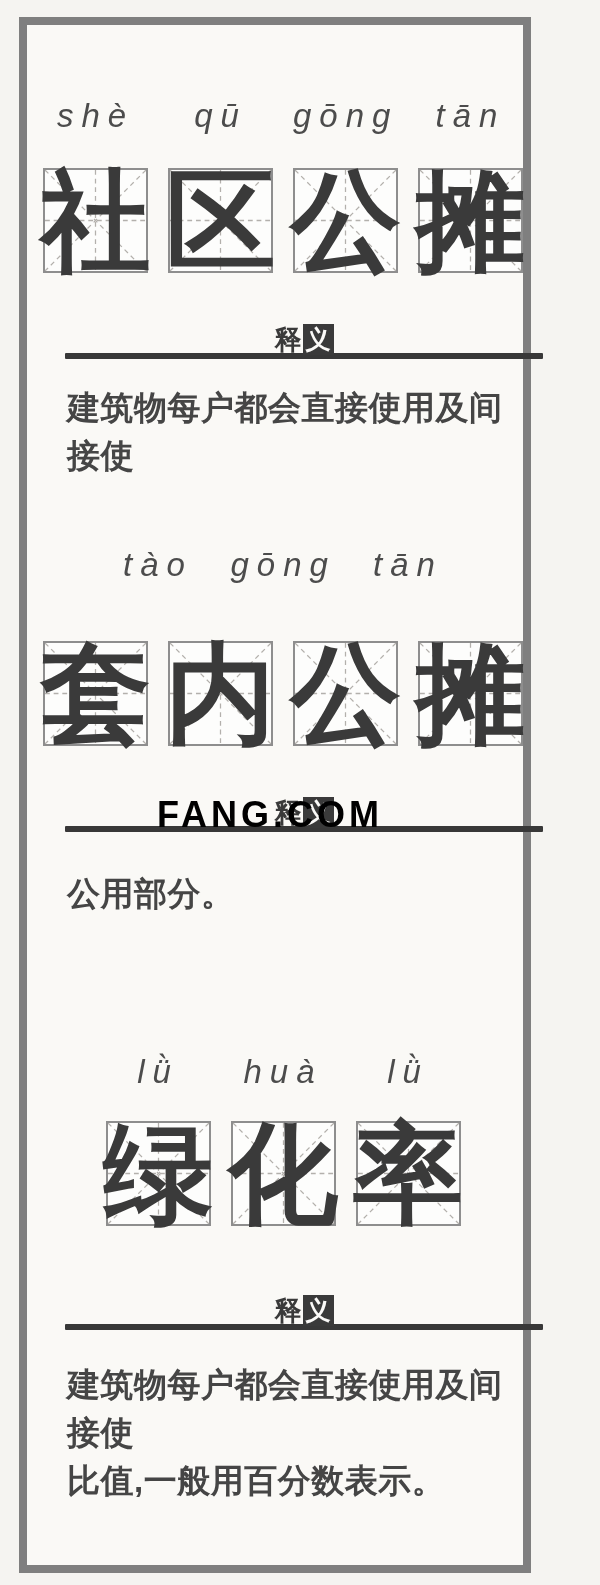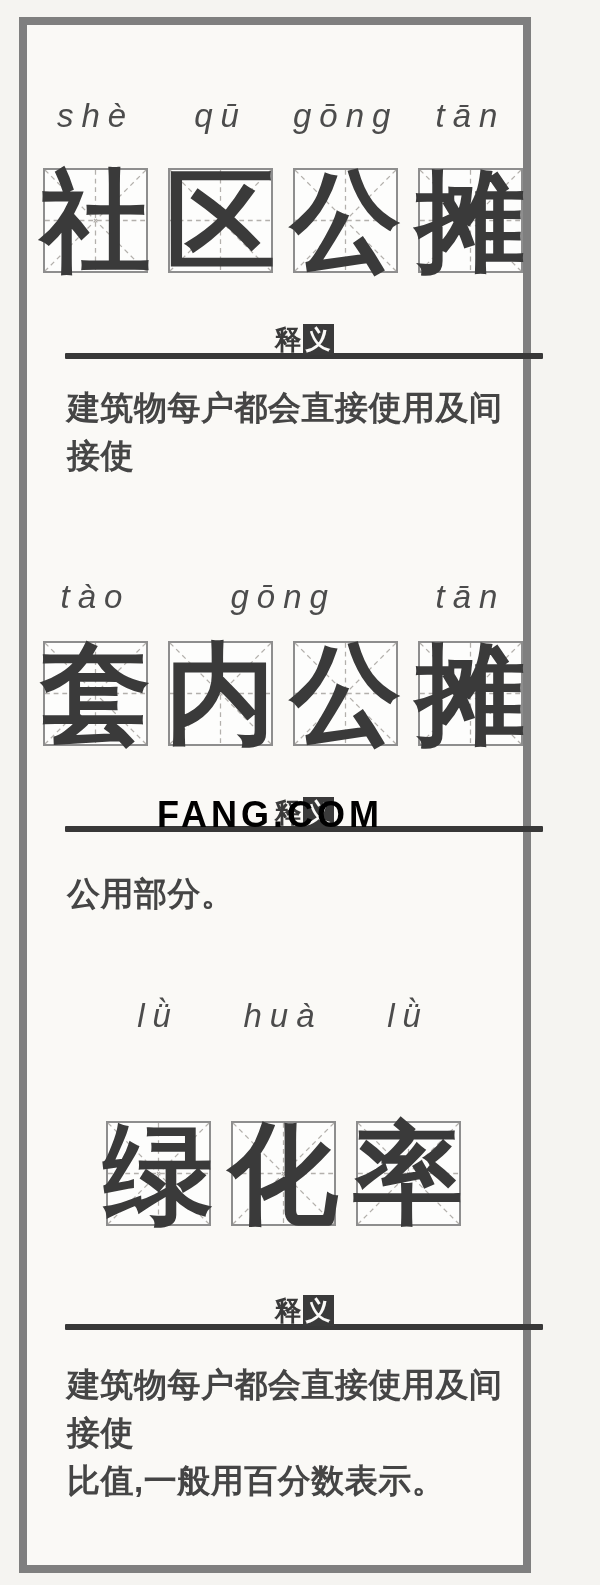--- a/index.html
+++ b/index.html
@@ -73,23 +73,23 @@
     color:#000000;z-index:3;white-space:nowrap;
   }
   .def-text{
     position:absolute;left:40px;right:8px;
     font-size:33px;line-height:48px;font-weight:600;
     color:#454545;letter-spacing:0.5px;
   }
   
   .s0 .pinyin-row{top:72px;}   .s0 .box-row{top:143px;}
   .s0 .def-header{top:296px;}  .s0 .def-text{top:359px;}
-  .s1 .pinyin-row{top:553px;justify-content:space-between;}  .s1 .box-row{top:616px;}
+  .s1 .pinyin-row{top:521px;}  .s1 .box-row{top:616px;}
   .s1 .def-header{top:769px;}  .s1 .def-text{top:845px;}
-  .s2 .pinyin-row{top:972px;} .s2 .box-row{top:1096px;}
+  .s2 .pinyin-row{top:1028px;} .s2 .box-row{top:1096px;}
   .s2 .def-header{top:1267px;} .s2 .def-text{top:1336px;}
 </style>
 </head>
 <body>
 
 <div class="frame" id="frame">
   <section class="term-section s0">
     <div class="pinyin-row">
         <span class="pinyin-cell">shè</span>
         <span class="pinyin-cell">qū</span>

